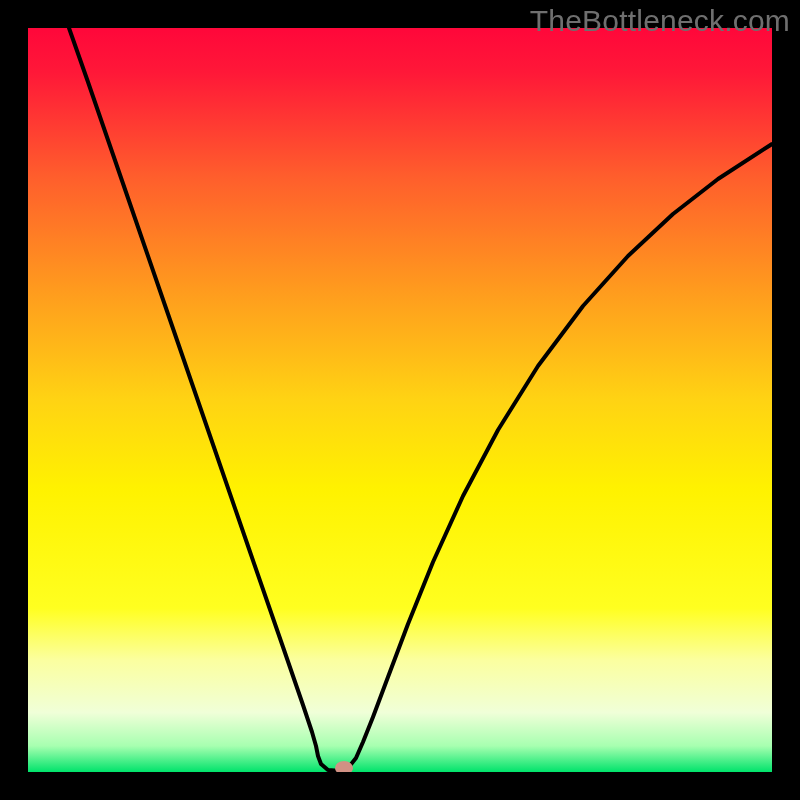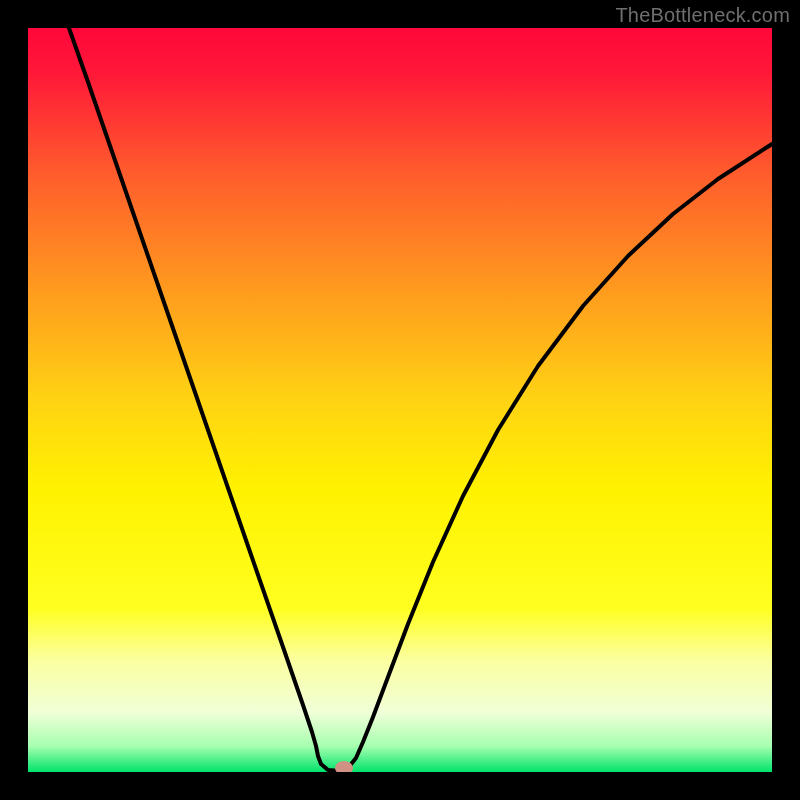--- a/index.html
+++ b/index.html
@@ -24,21 +24,21 @@
     left: 0;
     top: 0;
     width: 744px;
     height: 744px;
   }
   .watermark {
     position: absolute;
     top: 4px;
     right: 10px;
     color: #6f6f6f;
-    font-size: 20px;
+    font-size: 30px;
     font-weight: 500;
     letter-spacing: 0.2px;
     text-align: center;
   }
   svg {
     display: block;
   }
 </style>
 </head>
 <body>

